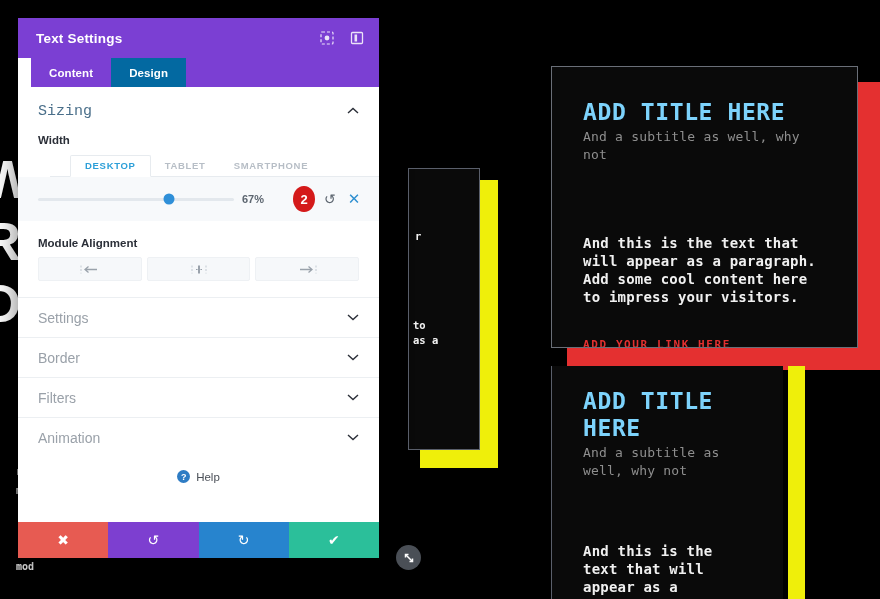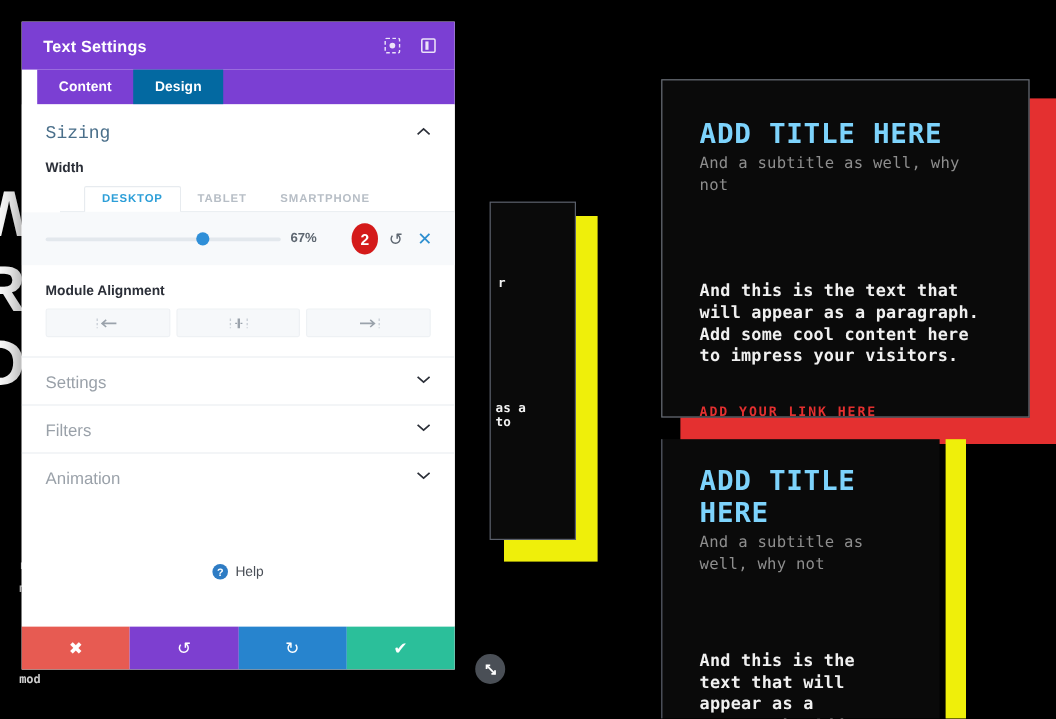--- a/index.html
+++ b/index.html
@@ -219,21 +219,21 @@
 st
 in
 ap
 mod</div>
 
   <div class="mid-module-wrap">
     <div class="mid-yellow"></div>
     <div class="mid-box">
       <div class="mid-frag mono" style="left:6px;top:60px;">r</div>
       <div class="mid-frag mono" style="left:4px;top:164px;">as a</div>
-      <div class="mid-frag mono" style="left:4px;top:176px;">to</div>
+      <div class="mid-frag mono" style="left:4px;top:149px;">to</div>
     </div>
   </div>
 
   <div class="mod1-wrap">
     <div class="mod1-red"></div>
     <div class="mod1-box">
       <div class="mod1-inner">
         <div class="m-title mono">ADD TITLE HERE</div>
         <div class="m-sub mono">And a subtitle as well, why not</div>
         <div class="m-para mono" style="margin-top:70px;width:240px;">And this is the text that will appear as a paragraph. Add some cool content here to impress your visitors.</div>
@@ -334,20 +334,28 @@
 
       <div class="acc-row">
         <span class="acc-label">Settings</span>
         <span class="chev">
           <svg width="12" height="8" viewBox="0 0 12 8">
               <path d="M1 2 L6 6.5 L11 2" fill="none" stroke="#2b2f38" stroke-width="1.4"></path>
             </svg>
         </span>
       </div>
       <div class="acc-row">
+        <span class="acc-label">Border</span>
+        <span class="chev">
+          <svg width="12" height="8" viewBox="0 0 12 8">
+              <path d="M1 2 L6 6.5 L11 2" fill="none" stroke="#2b2f38" stroke-width="1.4"></path>
+            </svg>
+        </span>
+      </div>
+      <div class="acc-row">
         <span class="acc-label">Filters</span>
         <span class="chev">
           <svg width="12" height="8" viewBox="0 0 12 8">
               <path d="M1 2 L6 6.5 L11 2" fill="none" stroke="#2b2f38" stroke-width="1.4"></path>
             </svg>
         </span>
       </div>
       <div class="acc-row">
         <span class="acc-label">Animation</span>
         <span class="chev">

